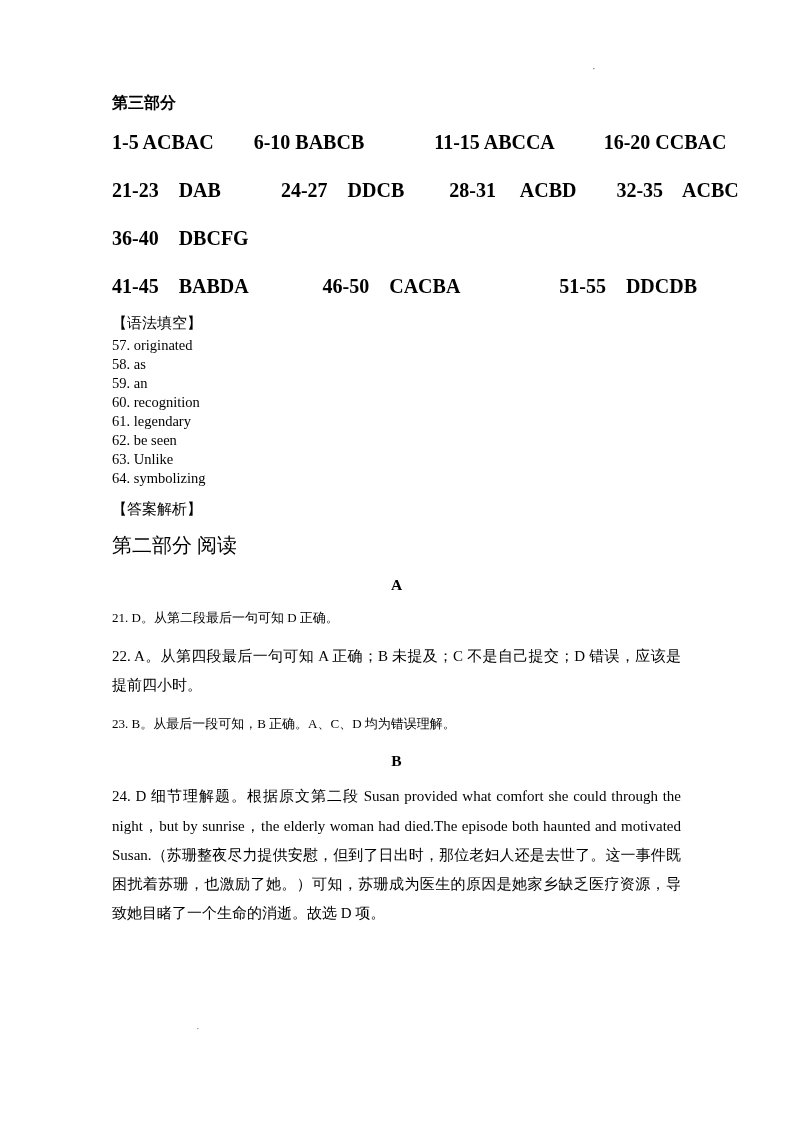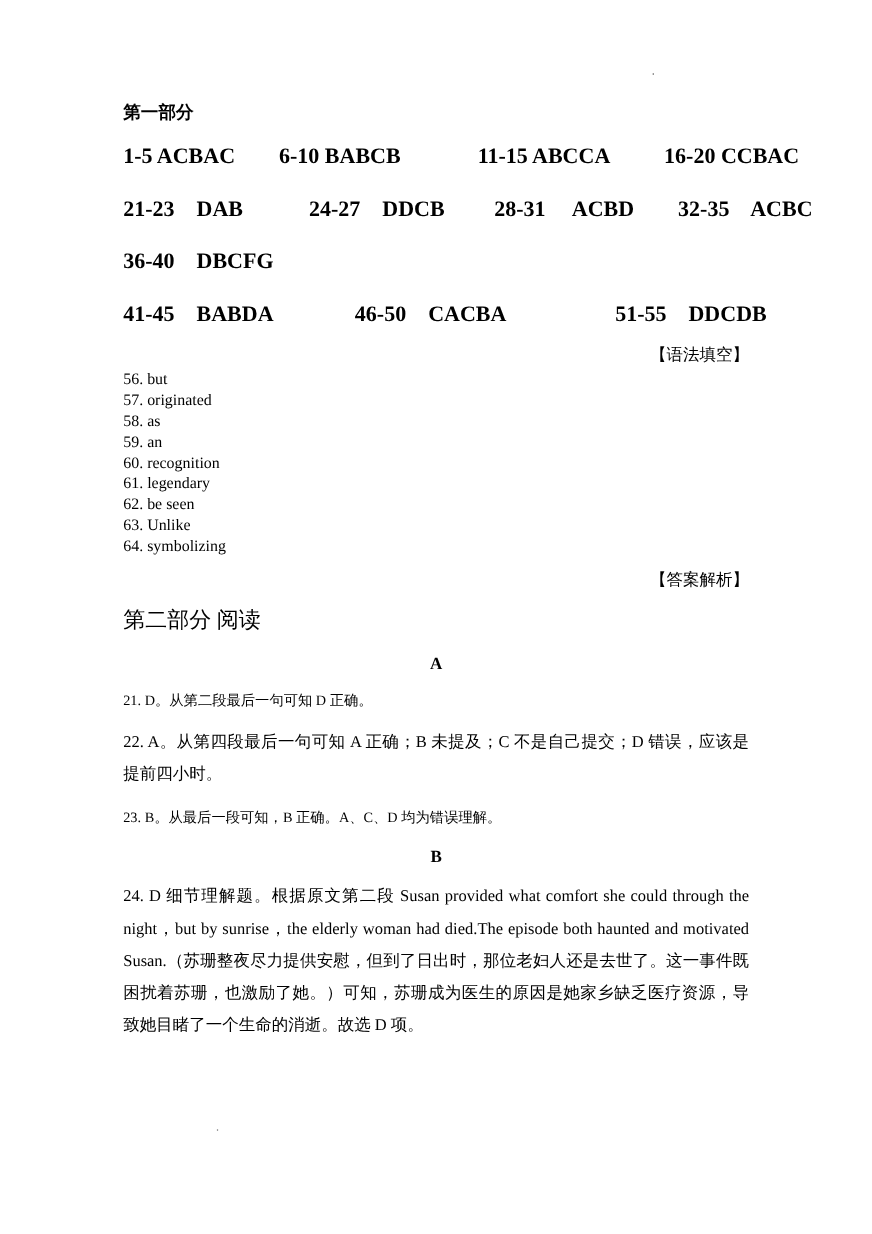--- a/index.html
+++ b/index.html
@@ -52,24 +52,23 @@
     margin: 10px 0 0 0;
     line-height: 1.6;
     white-space: pre;
     font-family: "Liberation Serif", serif;
   }
   .answer-row.spaced {
     margin-top: 16px;
   }
   .bracket-head {
     font-size: 15px;
-    margin: 10px 0 0 12px;
+    margin: 10px 0 0 0;
     line-height: 1.5;
     font-family: "Liberation Serif", serif;
-    text-align: right;
   }
   .fill-list {
     margin: 2px 0 0 0;
     padding: 0;
     list-style: none;
   }
   .fill-list li {
     font-size: 14.5px;
     line-height: 1.31;
     font-family: "Liberation Serif", serif;
@@ -114,31 +113,30 @@
   }
 </style>
 </head>
 <body>
 
 <div class="page">
 
   <div class="dot-mark">·</div>
 
 
-  <div class="section-head">第一部分</div>
+  <div class="section-head">第三部分</div>
   <div class="answer-row">1-5 ACBAC        6-10 BABCB              11-15 ABCCA          16-20 CCBAC</div>
 
   <div class="answer-row spaced">21-23    DAB            24-27    DDCB         28-31     ACBD        32-35    ACBC</div>
   <div class="answer-row spaced">36-40    DBCFG</div>
 
   <div class="answer-row spaced">41-45    BABDA               46-50    CACBA                    51-55    DDCDB</div>
 
   <div class="bracket-head">【语法填空】</div>
   <ul class="fill-list">
-    <li>56. but</li>
     <li>57. originated</li>
     <li>58. as</li>
     <li>59. an</li>
     <li>60. recognition</li>
     <li>61. legendary</li>
     <li>62. be seen</li>
     <li>63. Unlike</li>
     <li>64. symbolizing</li>
   </ul>
 

